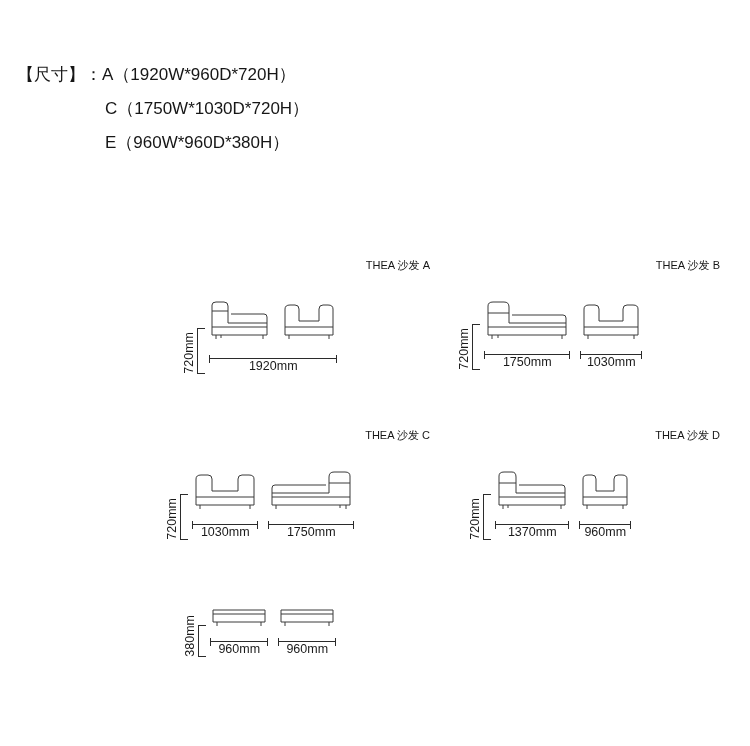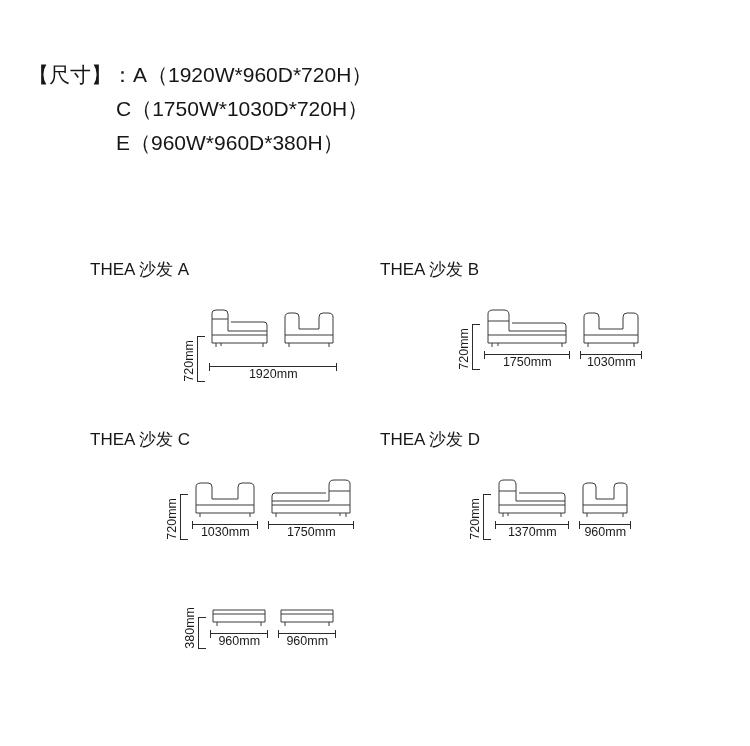--- a/index.html
+++ b/index.html
@@ -12,23 +12,23 @@
     background: #ffffff;
     font-family: "Liberation Sans", sans-serif;
     color: #1a1a1a;
     position: relative;
     overflow: hidden;
   }
 
   
   .spec-block {
     position: absolute;
-    left: 28px;
+    left: 17px;
     top: 58px;
-    font-size: 21px;
+    font-size: 17px;
     line-height: 34px;
     color: #161616;
   }
   .spec-row {
     white-space: nowrap;
   }
   .spec-label {
     letter-spacing: 0px;
   }
   .spec-indent {
@@ -50,22 +50,22 @@
   }
   .figure {
     position: absolute;
     top: 0;
     width: 340px;
   }
   .figure.col-left  { left: 90px; }
   .figure.col-right { left: 380px; }
 
   .fig-title {
-    text-align: left;
-    font-size: 17px;
+    text-align: right;
+    font-size: 11px;
     color: #161616;
     margin-bottom: 24px;
     white-space: nowrap;
   }
 
   .fig-body {
     position: relative;
     display: flex;
     justify-content: center;
     align-items: flex-end;
@@ -105,20 +105,21 @@
   
   .pieces {
     display: flex;
     align-items: flex-end;
     gap: 10px;
   }
   .piece {
     display: flex;
     flex-direction: column;
     align-items: center;
+    gap: 8px;
   }
   .draw {
     position: relative;
   }
   .draw svg { display: block; }
 
   .hdim {
     margin-top: 3px;
     position: relative;
     border-top: 1px solid #2b2b2b;

